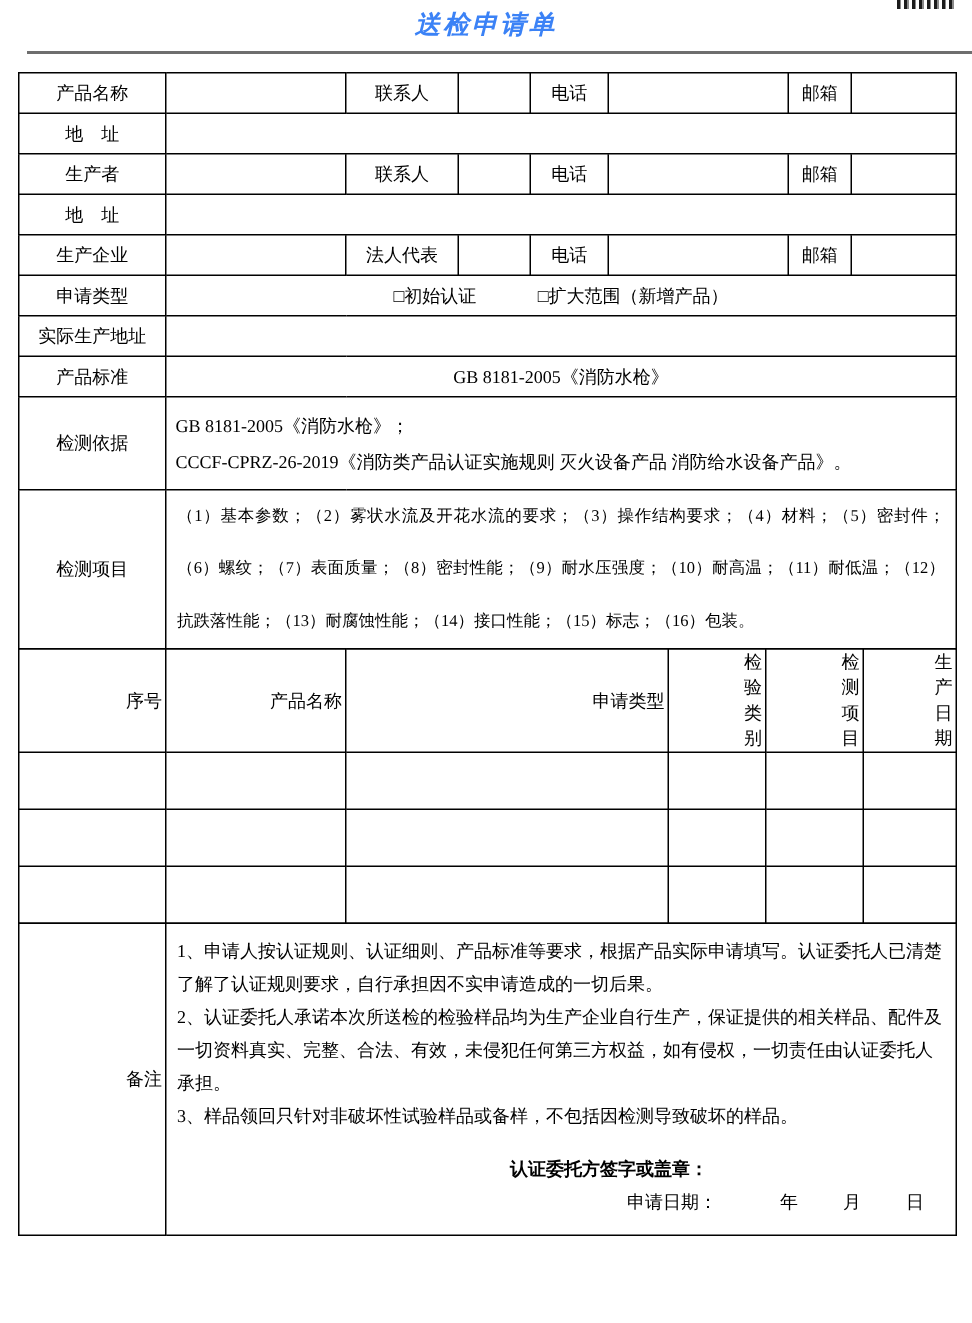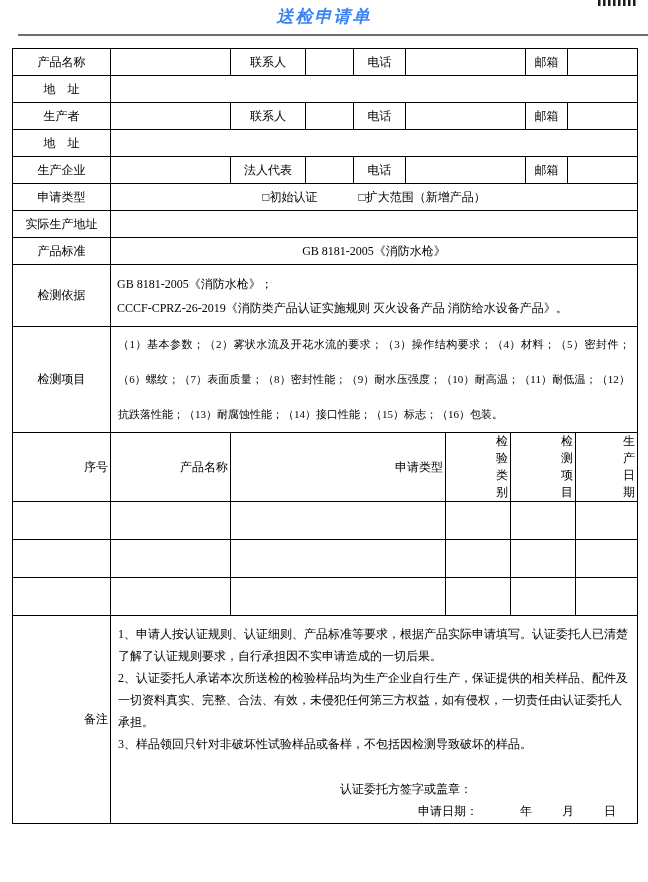--- a/index.html
+++ b/index.html
@@ -37,21 +37,21 @@
 
   td.basis { height:55px; padding:3px 6px; line-height:24px; text-align:left; }
   td.items { height:105px; padding:0 7px; line-height:35px; text-align:justify; font-size:11px; }
 
   .t2 tr.hdr td { height:24px; text-align:right;padding-left:44px; }
   .t2 tr.prow td { height:37px; }
 
   .t3 td { vertical-align:middle;text-align:right; }
   .t3 td.remarks-body { height:200px; vertical-align:top; padding:7px 9px 0 7px; line-height:22px; text-align:left; }
   .remark-item { margin:0; }
-  .sig1 { margin-top:23px; margin-left:222px; }
+  .sig1 { margin-top:13px; margin-left:222px;font-weight:bold; }
   .sig2 { margin-left:300px; }
   .g1 { display:inline-block; width:42px; }
   .g2 { display:inline-block; width:30px; }
 </style>
 </head>
 <body>
 
 <div class="page">
 
   <div class="corner-artifact"></div>

